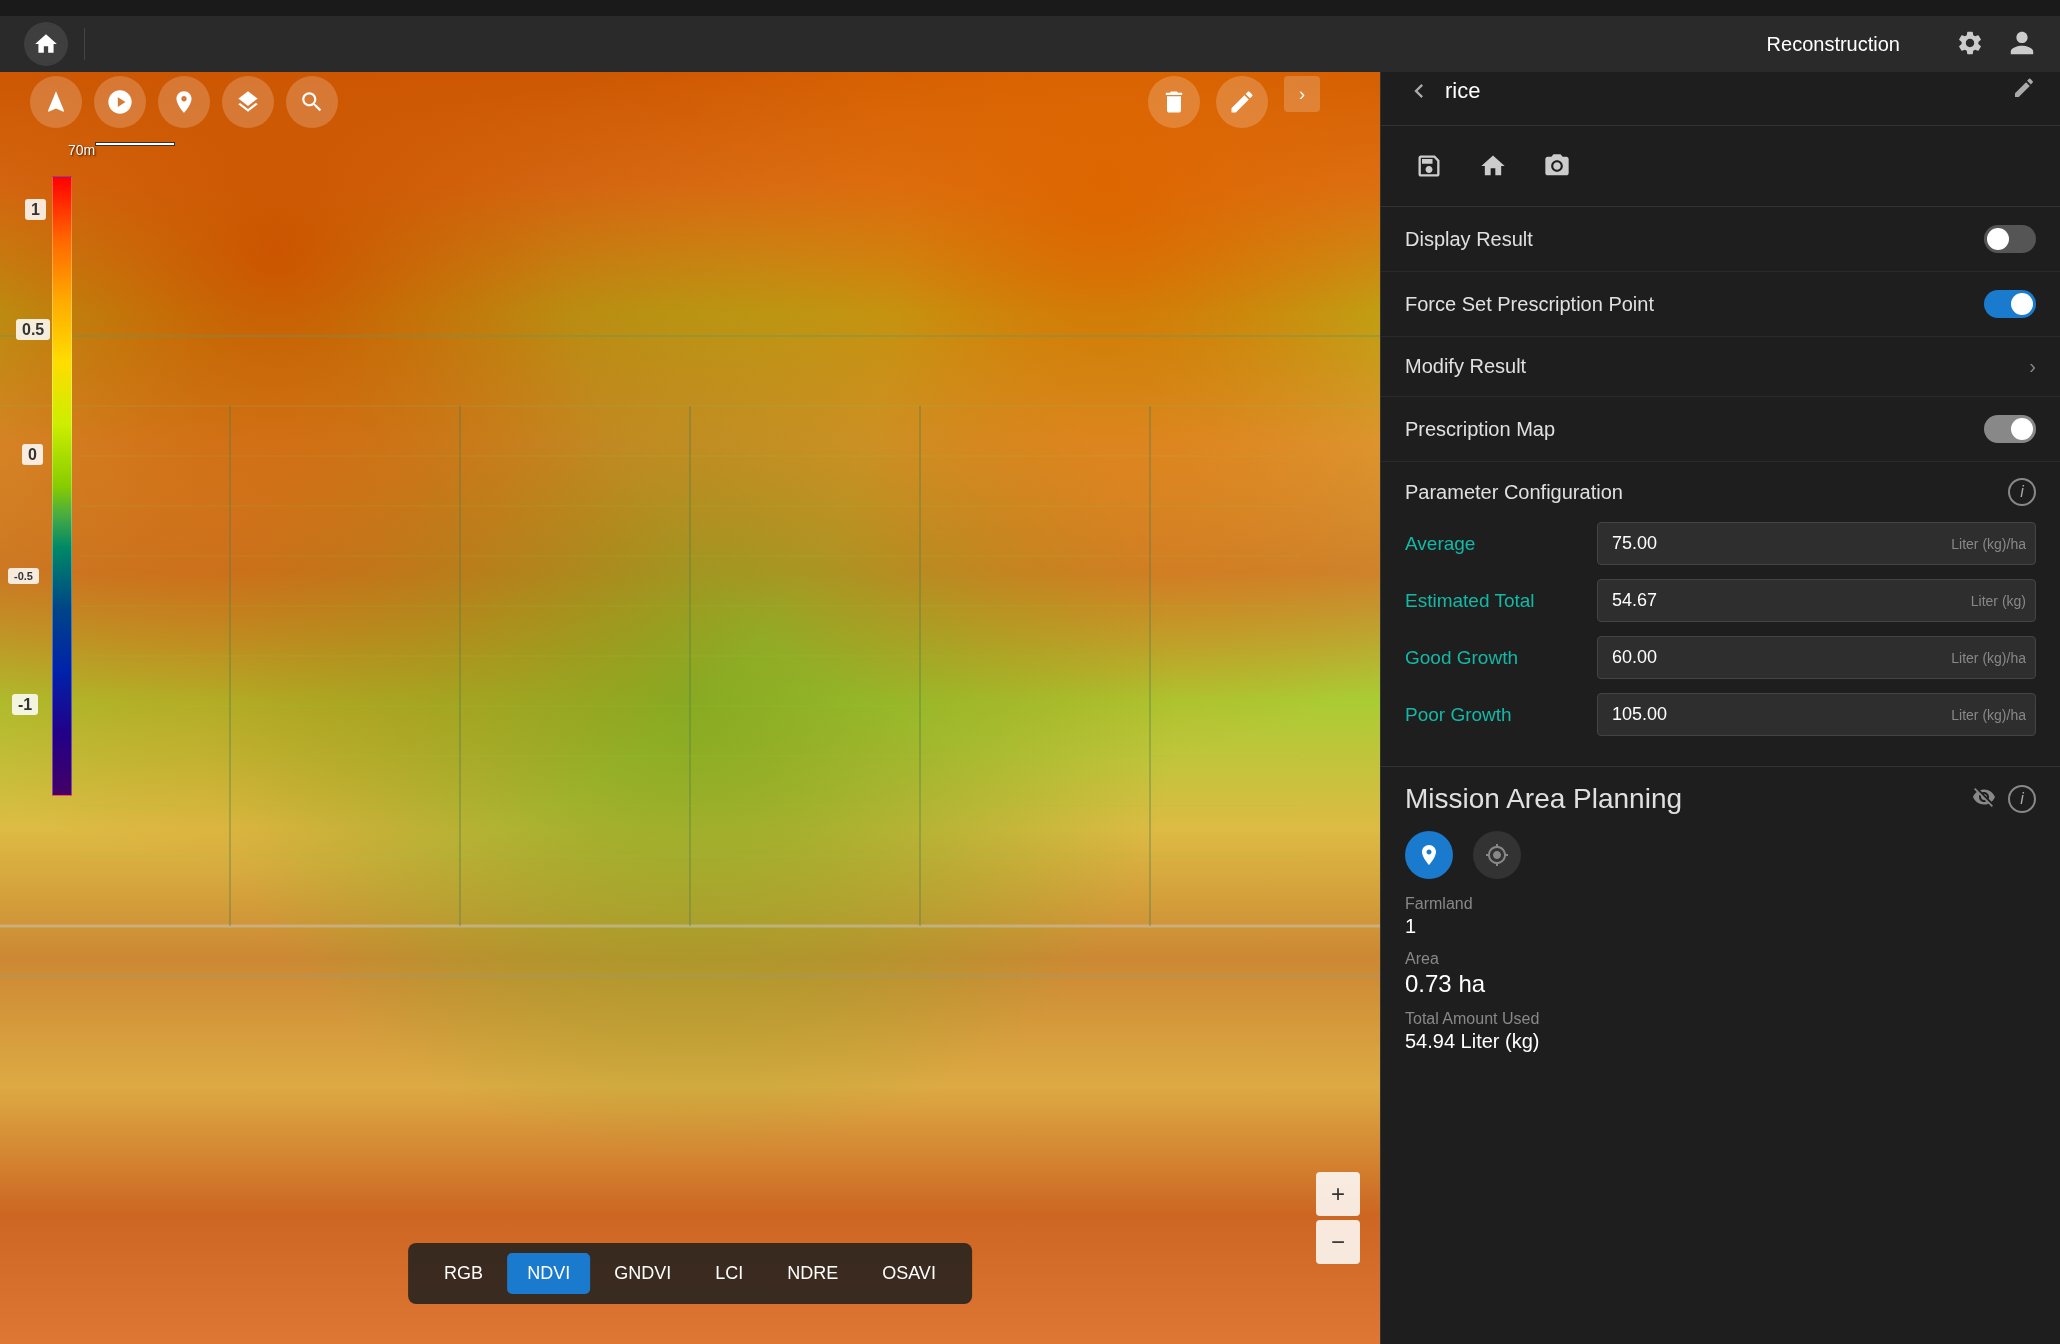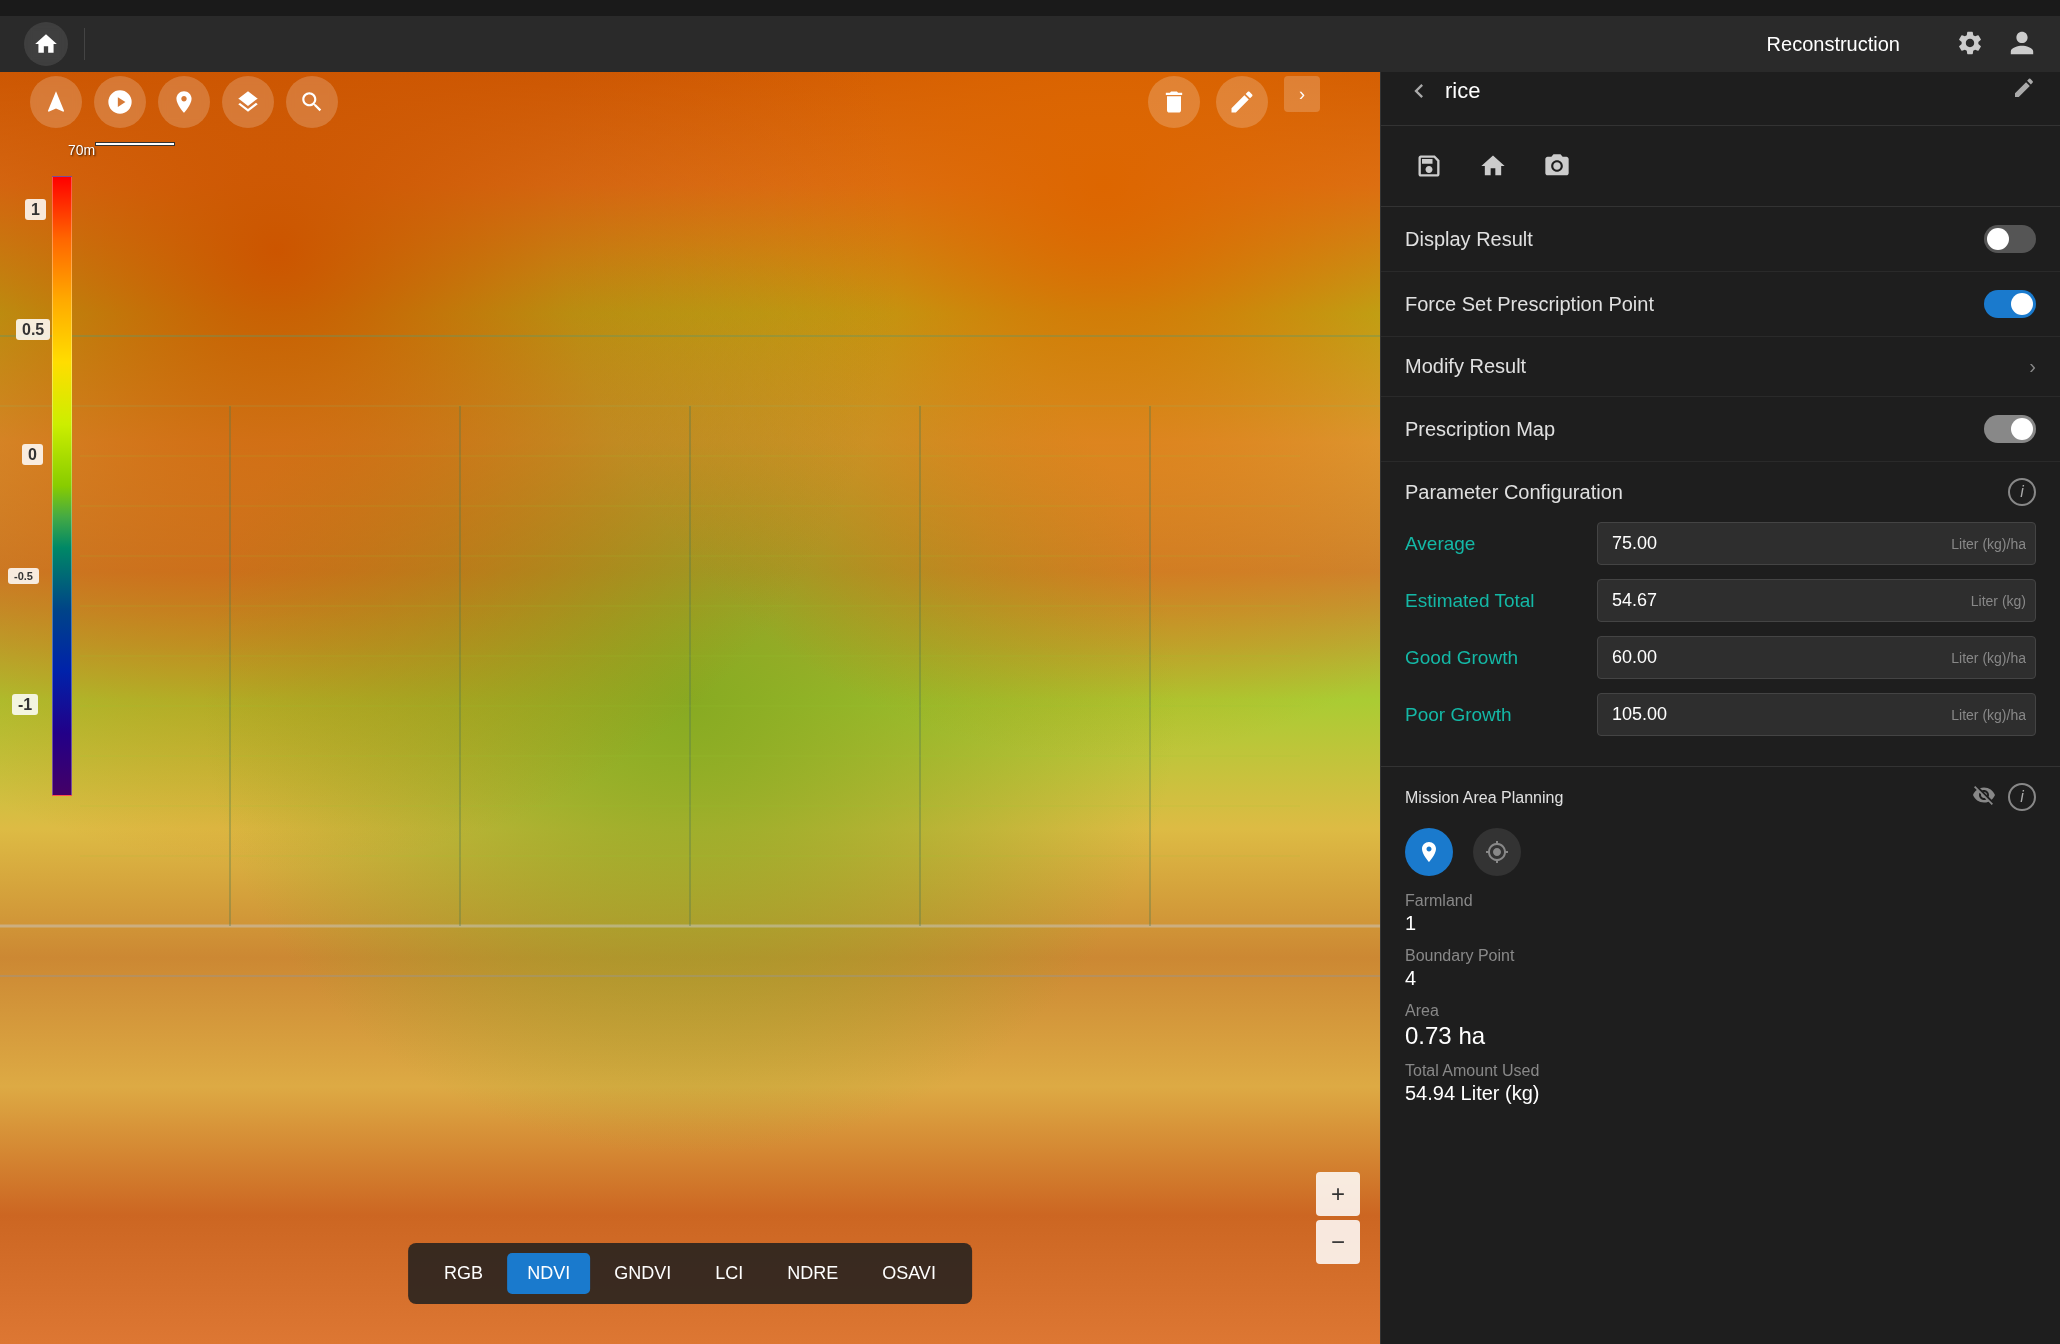--- a/index.html
+++ b/index.html
@@ -388,21 +388,21 @@
       padding: 16px 24px;
       border-top: 1px solid #333;
     }
     .mission-header {
       display: flex;
       align-items: center;
       margin-bottom: 16px;
     }
     .mission-title {
       color: #e0e0e0;
-      font-size: 16px;
+      font-size: 28px;
       flex: 1;
     }
     .mission-icons {
       display: flex;
       gap: 12px;
     }
     .mission-icon-btn {
       background: none;
       border: none;
       cursor: pointer;
@@ -742,24 +742,20 @@
             <path d="M12 8c-2.21 0-4 1.79-4 4s1.79 4 4 4 4-1.79 4-4-1.79-4-4-4zm8.94 3c-.46-4.17-3.77-7.48-7.94-7.94V1h-2v2.06C6.83 3.52 3.52 6.83 3.06 11H1v2h2.06c.46 4.17 3.77 7.48 7.94 7.94V23h2v-2.06c4.17-.46 7.48-3.77 7.94-7.94H23v-2h-2.06zM12 19c-3.87 0-7-3.13-7-7s3.13-7 7-7 7 3.13 7 7-3.13 7-7 7z"></path>
           </svg>
       </button>
     </div>
 
     <div class="stat-row">
       <div class="stat-label">Farmland</div>
       <div class="stat-value">1</div>
     </div>
 
-    <div class="stat-row">
-      <div class="stat-label">Boundary Point</div>
-      <div class="stat-value">4</div>
-    </div>
 
     <div class="stat-row">
       <div class="stat-label">Area</div>
       <div class="stat-value large">0.73 ha</div>
     </div>
 
     <div class="stat-row">
       <div class="stat-label">Total Amount Used</div>
       <div class="stat-value">54.94 Liter (kg)</div>
     </div>

